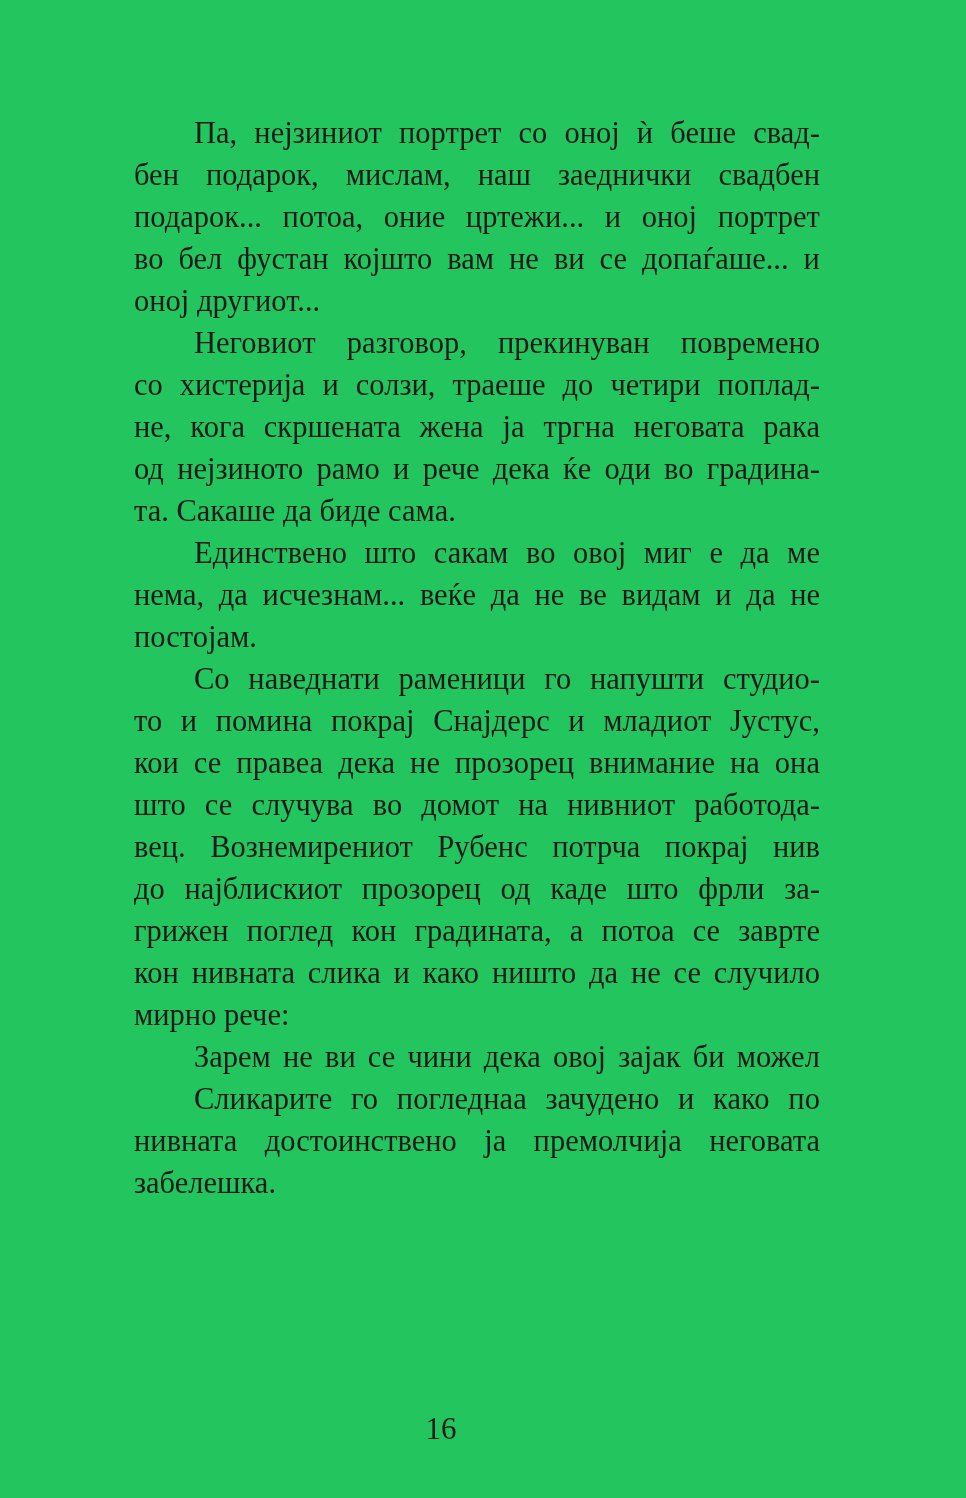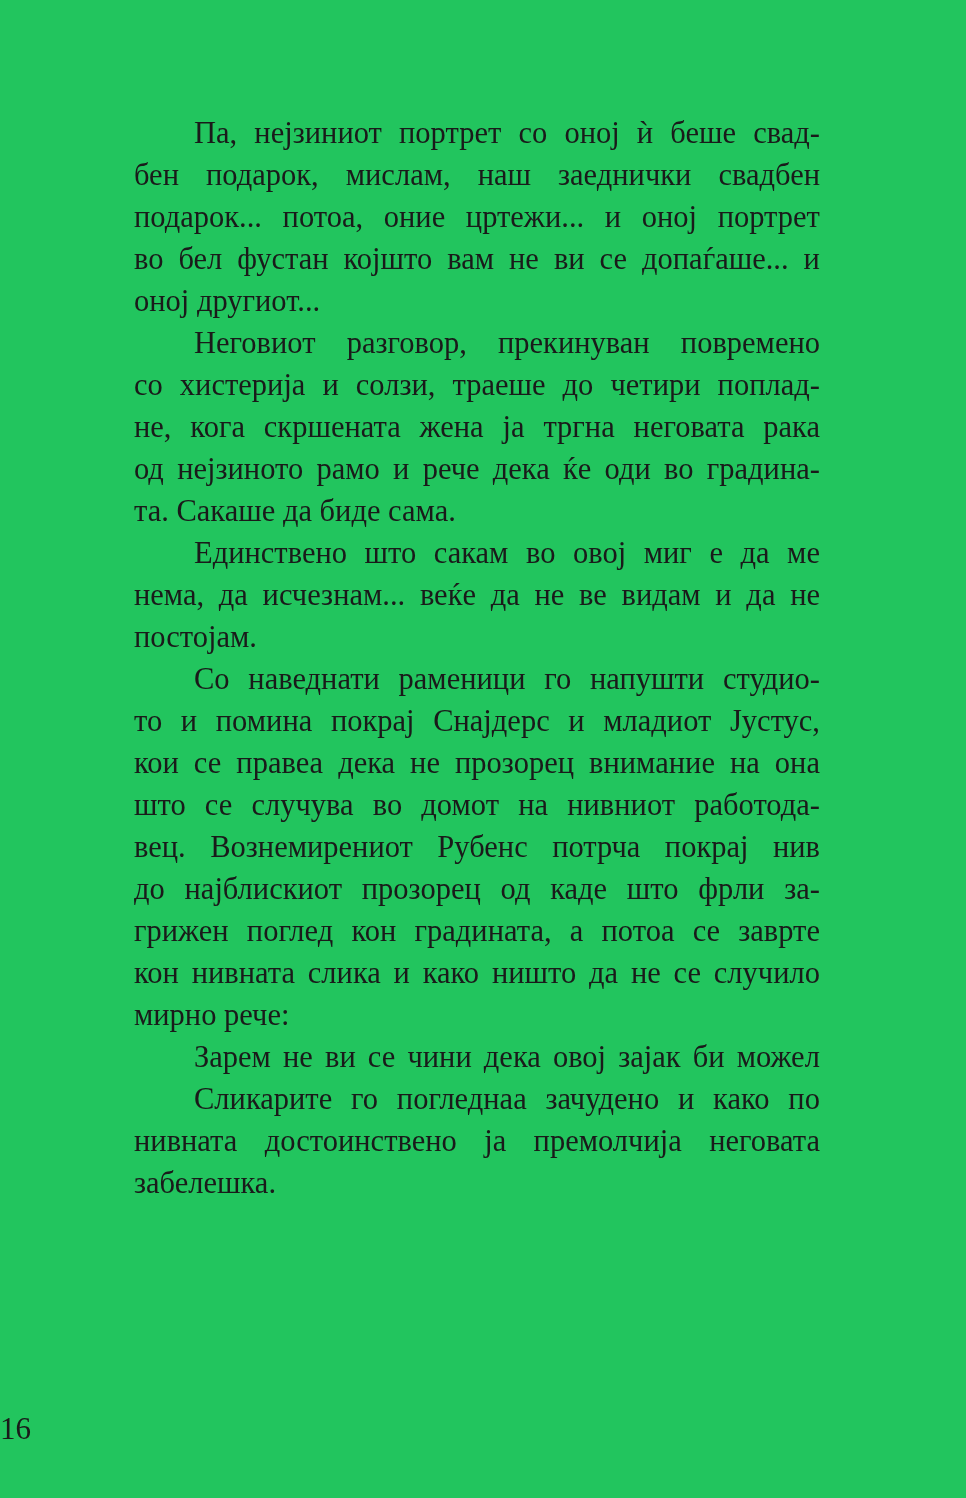--- a/index.html
+++ b/index.html
@@ -51,20 +51,21 @@
   .line.just.indent {
     width: 626px;
     margin-left: 60px;
     padding-left: 0;
   }
   .folio {
     position: absolute;
     left: 0;
     top: 1408px;
     width: 882px;
+    text-align: center;
     font-size: 31px;
     line-height: 42px;
     color: #1a1a1a;
   }
 </style>
 </head>
 <body>
 
 <div class="page">
 

